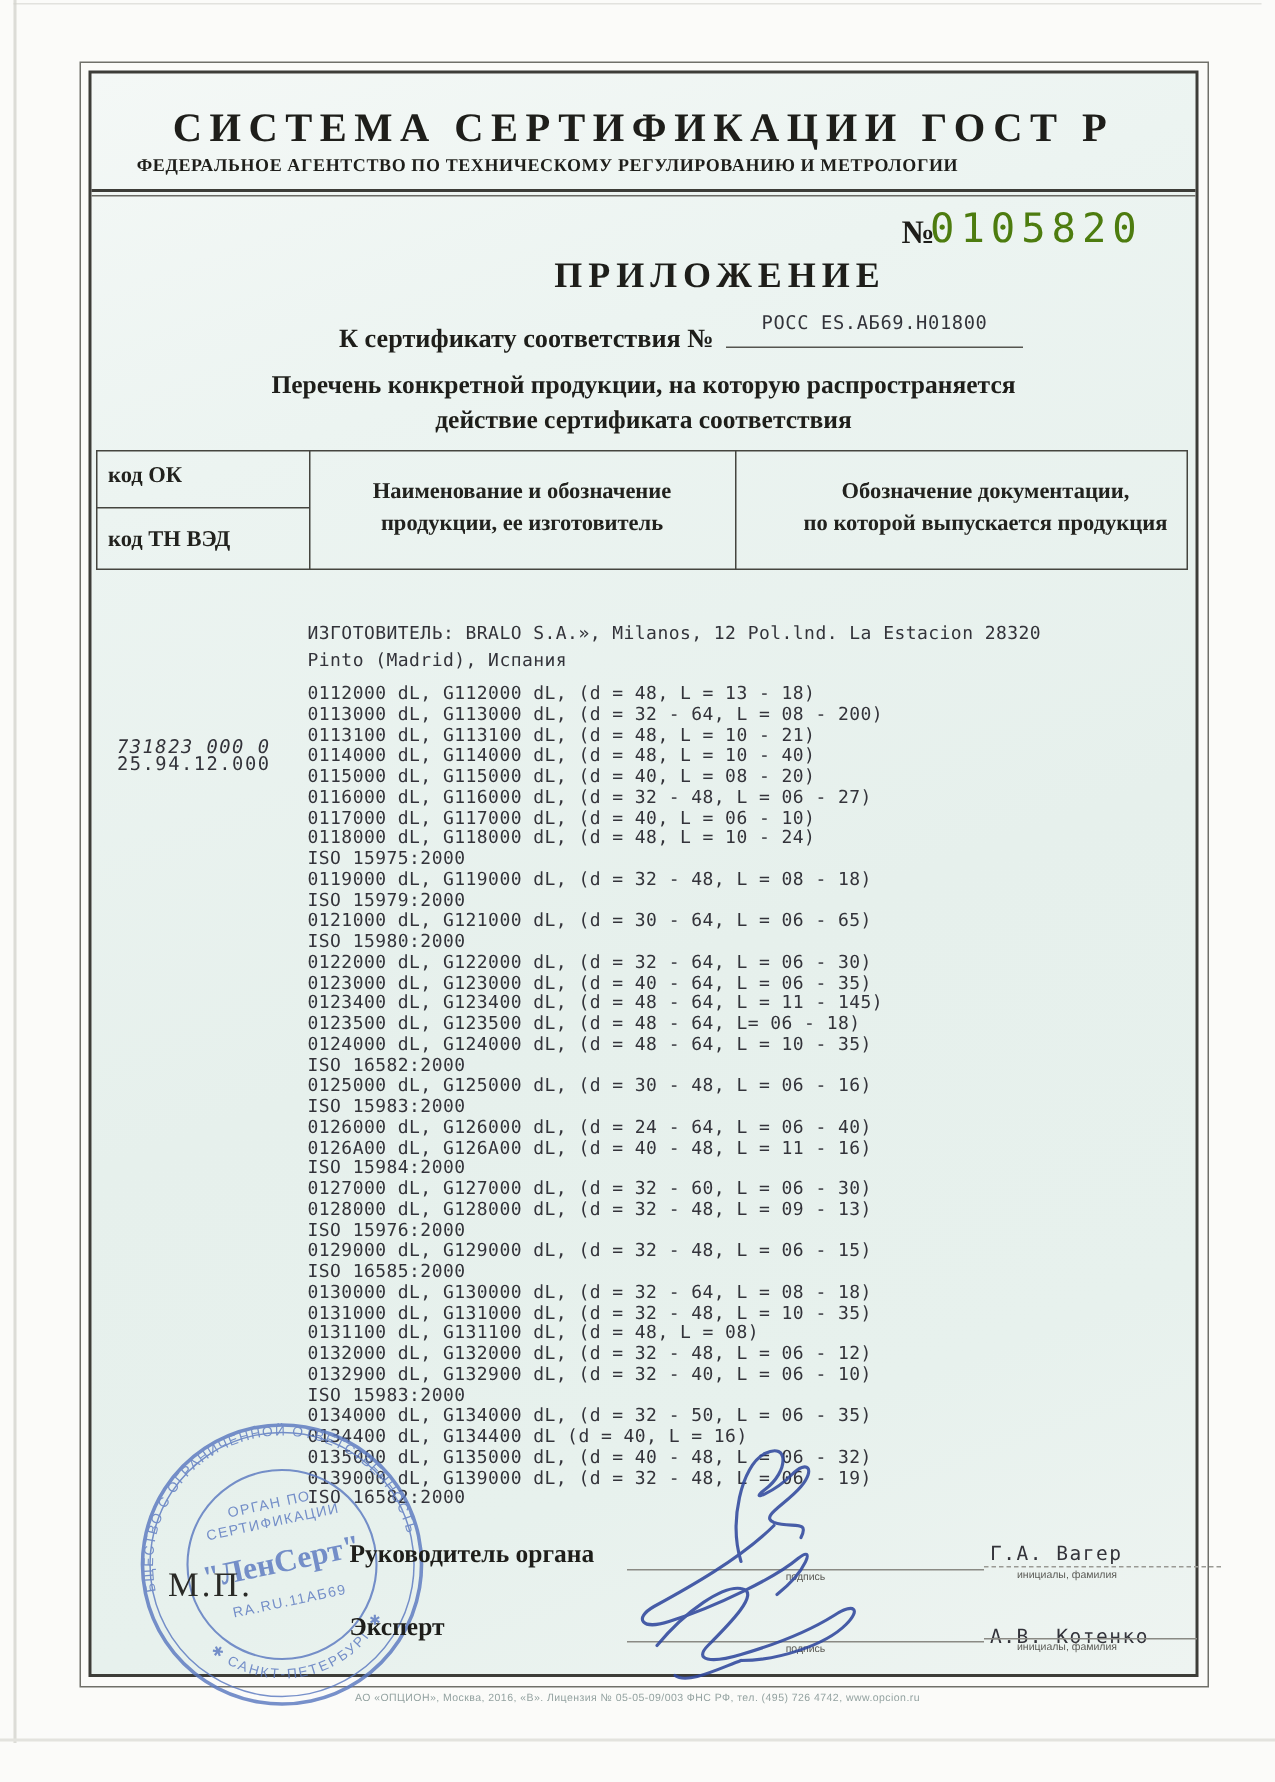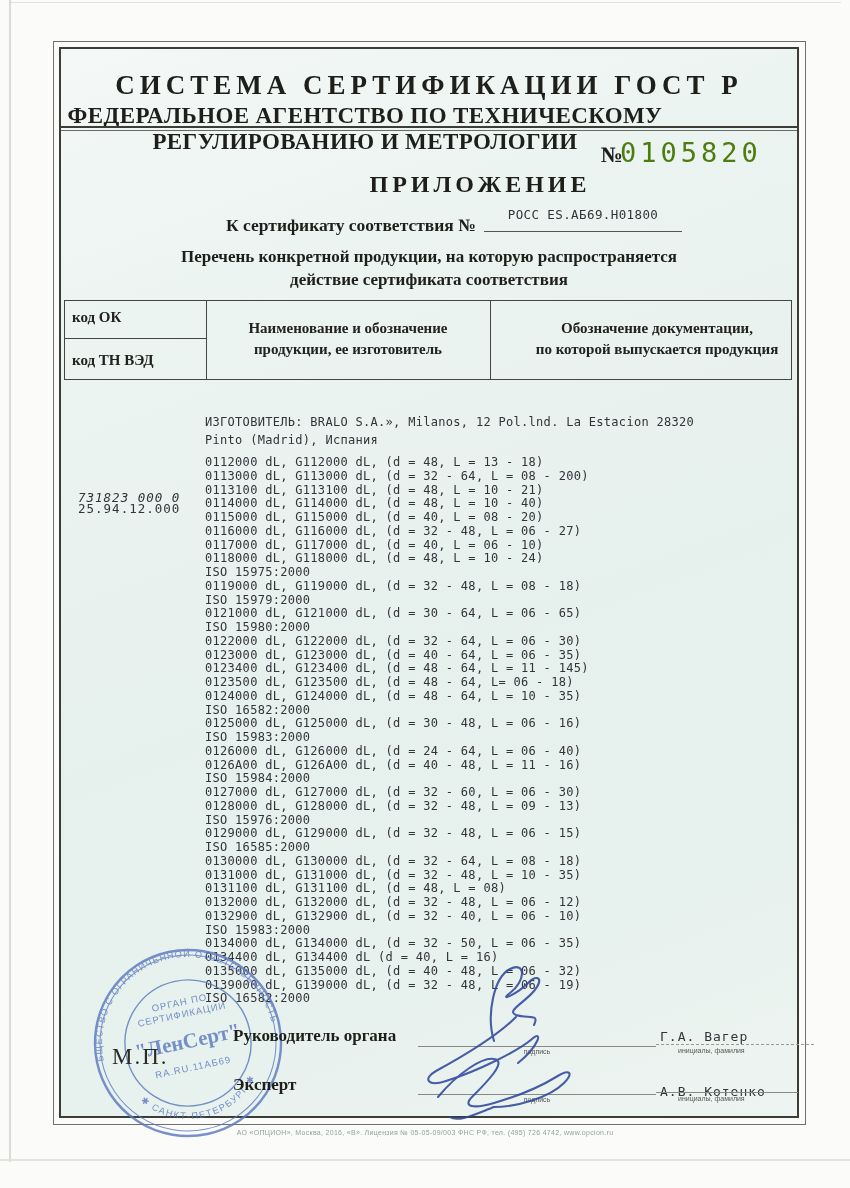--- a/index.html
+++ b/index.html
@@ -22,21 +22,21 @@
     position:absolute; left:59px; top:47px; width:740px; height:1071px;
     border:2px solid #3d3d38;
     background:linear-gradient(160deg,#f4f8f6 0%,#ecf4f1 22%,#e6f0ec 55%,#e7f1ed 80%,#eef4f1 100%);
   }
 
   .abs { position:absolute; }
   .serifb { font-family:"Liberation Serif", serif; font-weight:bold; color:#1e1e1a; }
   .mono { font-family:"DejaVu Sans Mono", monospace; color:#33333a; }
 
   .system-title { left:61px; width:736px; top:70px; text-align:center; font-size:27px; letter-spacing:5px; }
-  .agency-title { left:61px; width:608px; top:103px; text-align:center; font-size:23px; letter-spacing:0.4px; }
+  .agency-title { left:61px; width:608px; top:103px; text-align:center; font-size:12px; letter-spacing:0.4px; }
   .header-rule-thick { left:61px; top:126px; width:736px; height:2px; background:#3d3d38; }
   .header-rule-thin  { left:61px; top:130px; width:736px; height:1px; background:#6a6a64; }
 
   .num-label { left:601px; top:142px; font-size:22px; }
   .num-value { left:620px; top:137px; font-size:27px; letter-spacing:4px; color:#4d7c0f; font-family:"DejaVu Sans Mono", monospace; }
 
   .appendix-title { left:61px; width:838px; top:171px; text-align:center; font-size:24px; letter-spacing:4px; }
 
   .cert-label { left:226px; top:215px; font-size:17.5px; }
   .cert-underline { left:484px; top:231px; width:198px; height:1px; background:#55554f; }

